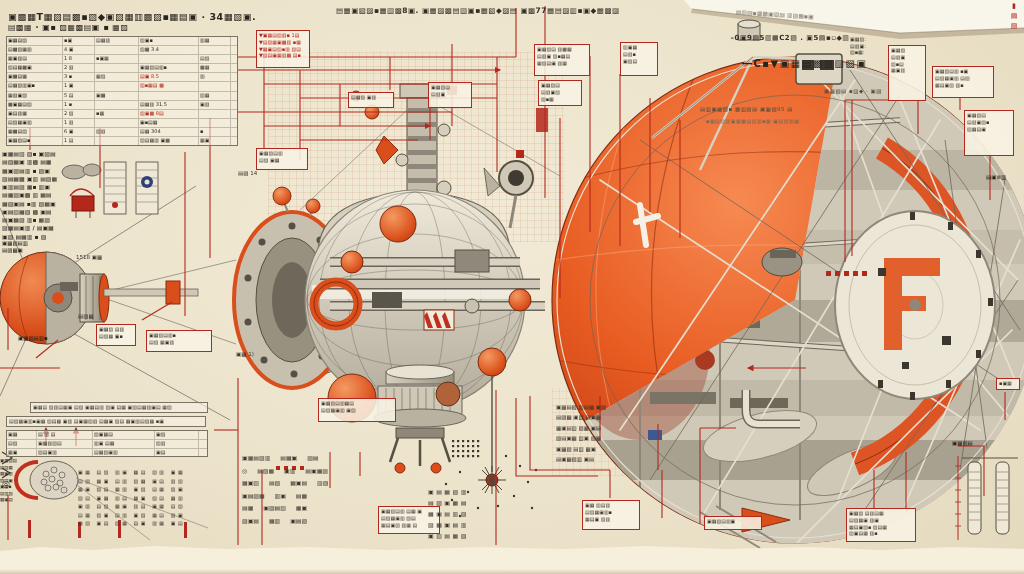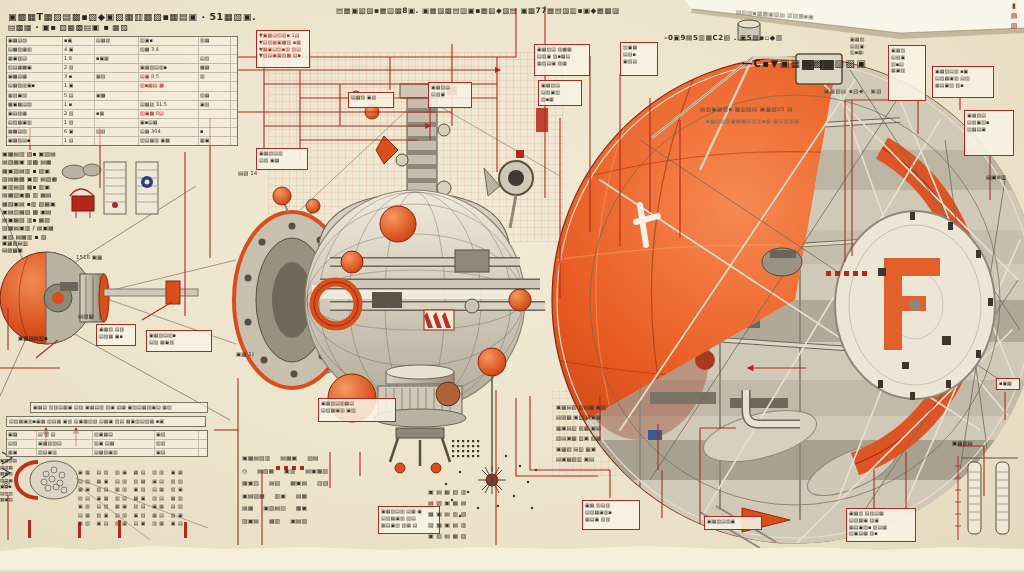--- a/index.html
+++ b/index.html
@@ -586,26 +586,26 @@
     </g>
 
     <g>
       <path d="M692,9 L900,33 L1024,28 L1024,33 L900,39 L691,13 Z" fill="rgba(100,80,55,.28)"></path>
       <path d="M684,0 L1024,0 L1024,28 L900,33 L692,9 Z" fill="#f8f5ea"></path>
       <path d="M692,9 L900,33 L1024,28" fill="none" stroke="rgba(120,100,70,.45)" stroke-width="1"></path>
     </g>
   </svg>
 
   <div class="abs headline" style="left:8px;top:11px;width:330px;">
-      <div class="ln">▣▩▦T▦▨▤▩▪▧◆▣▨▦▥▩▨▪▦▤▣ · 51▦▧▣.</div>
+      <div class="ln">▣▩▦T▦▨▤▩▪▧◆▣▨▦▥▩▨▪▦▤▣ · 34▦▧▣.</div>
       <div class="ln">▤▩▦ · ▣▪  ▨▦▩▤▣ ▪ ▦▨</div>
     </div>
   <div class="abs topline" style="left:336px;top:6px;width:330px;">▤▦▣▧▨▪▦▥▩8▣.  ▣▦▨▩▤▥▣▪▦▧◆▨▤  ▣▩77▦▤▨▥▪▣◆▦▩▨</div>
   <div class="abs foldtext" style="left:736px;top:8px;">▤▥▨▪▦▩▣▧▤ ▥▨▦▪▣</div>
-  <div class="abs topline" style="left:664px;top:34px;width:252px;font-size:7px;">–0▣9▤5▥▦C2▨ . ▣5▤▪▫◆▥</div>
+  <div class="abs topline" style="left:664px;top:34px;width:252px;font-size:7px;text-align:center;">–0▣9▤5▥▦C2▨ . ▣5▤▪▫◆▥</div>
 
   <div class="abs rhead" style="left:742px;top:58px;width:236px;">―C▪▼▣▦▤▩▥▨▧▣</div>
   <div class="abs sub" style="left:824px;top:88px;width:152px;">▣▦▨▤ ▪▥◆ · ▣▨</div>
   <div class="abs sub" style="left:700px;top:106px;width:280px;">▤▥▣▦▨▪ ▩▥▨▤ ▣▦▨95 ▤</div>
   <div class="abs sub" style="left:706px;top:118px;width:272px;font-size:5px;color:#6e6759;">▪▦▤▨▥▣▦▩▤▨▥▪▦ ▣▤▨▥▦</div>
 
   <div class="abs tbl spec" style="left:6px;top:36px;width:232px;height:110px;">
       <div class="trow">
         <span class="tcell">▣▦▤▨</span>
         <span class="tcell">▪▣</span>

